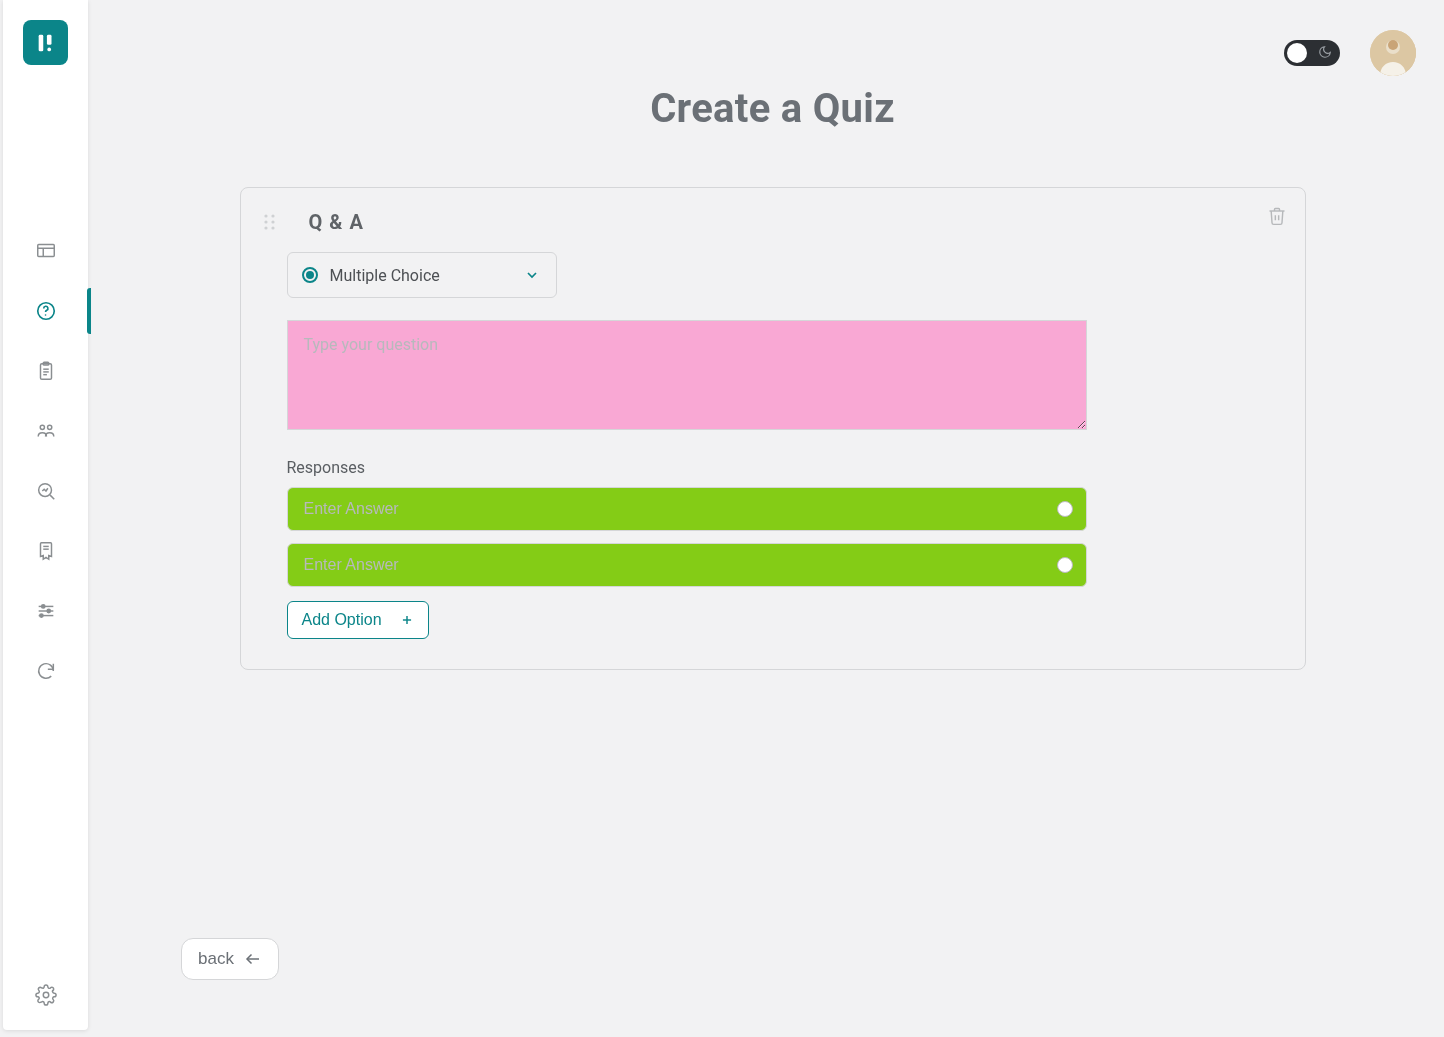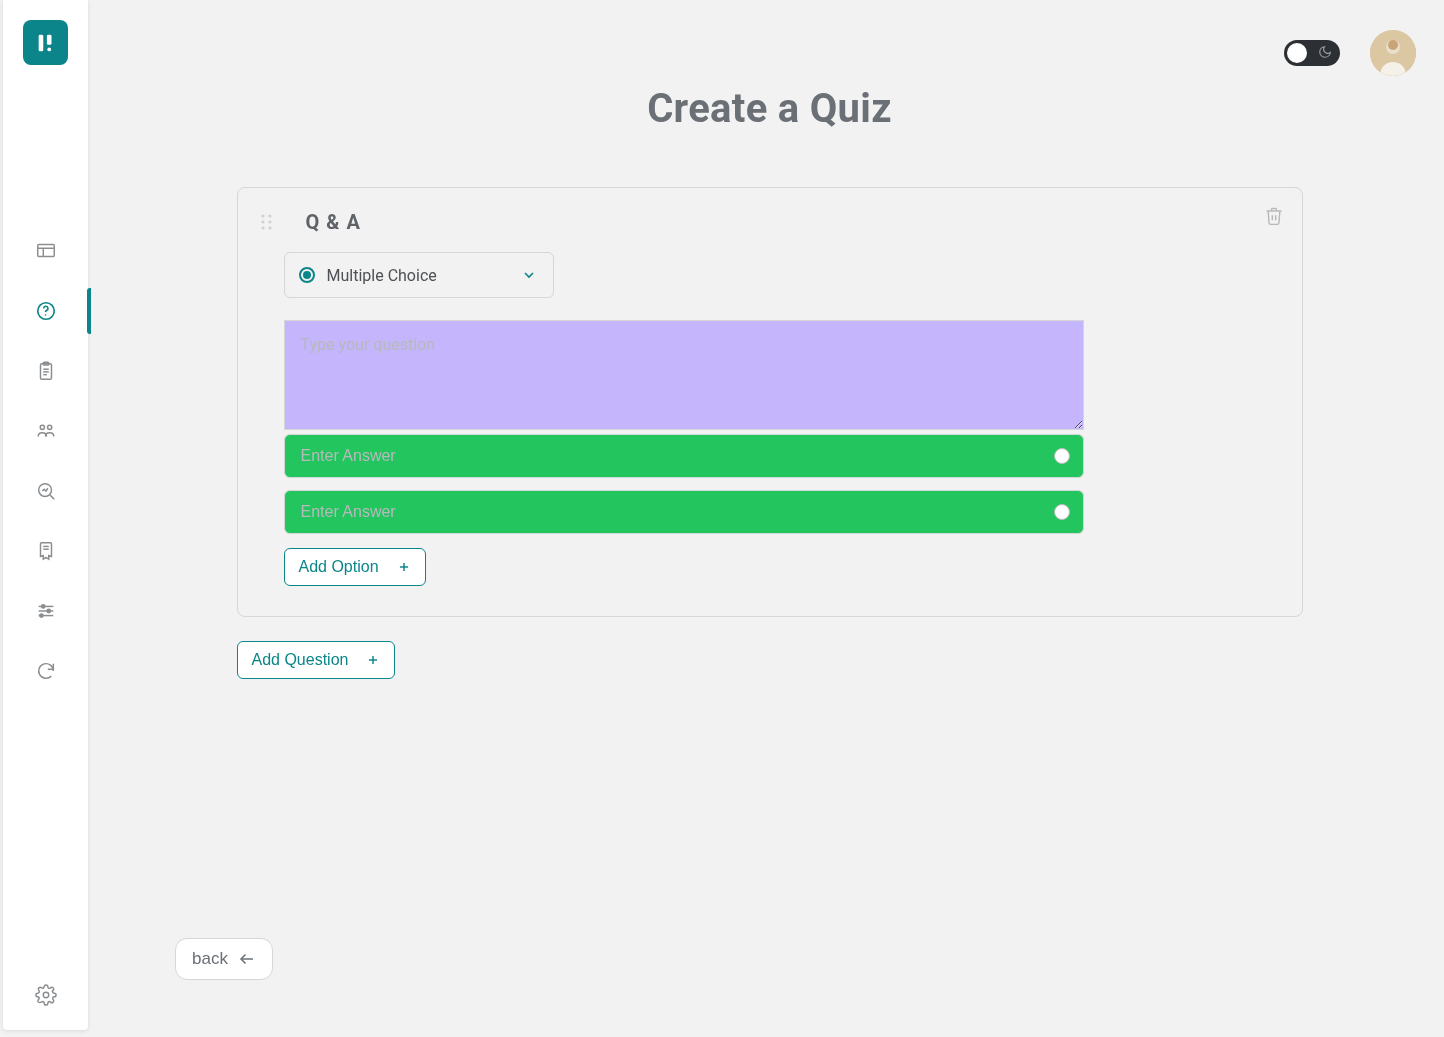--- a/index.html
+++ b/index.html
@@ -98,21 +98,21 @@
     width:46px;height:46px;border-radius:50%;
     overflow:hidden;
     display:flex;align-items:center;justify-content:center;
     background:linear-gradient(135deg,#e8d5b5 0%, #d3b88c 100%);
   }
   .avatar svg{width:46px;height:46px;}
 
   
   .main{
     position:absolute;
-    left:95px; right:0; top:0;
+    left:101px; right:0; top:0;
     padding: 85px 80px 0 80px;
     min-height:1030px;
   }
   h1.page-title{
     text-align:center;
     font-size:40px;
     font-weight:700;
     color:#6b7076;
     margin:0 0 55px 0;
     letter-spacing:0.3px;
@@ -171,21 +171,21 @@
   }
   textarea.q-input{
     width:100%;
     height:110px;
     resize:vertical;
     border:1px solid var(--grey-300);
     border-radius:0;
     padding:14px 16px;
     font-size:16px;
     color:#4d5054;
-    background:#c4b5fd;
+    background:#f9a8d4;
     outline:none;
     font-family:inherit;
   }
   textarea.q-input::placeholder{color:#b7b9bc;}
 
   .responses-label{
     margin:24px 0 10px 24px;
     font-size:16px;color:#5a5e62;
   }
   .responses{
@@ -196,21 +196,21 @@
     position:relative;
   }
   input.answer-input{
     width:100%;
     height:44px;
     border:1px solid var(--grey-300);
     border-radius:6px;
     padding:0 50px 0 16px;
     font-size:16px;
     color:#4d5054;
-    background:#22c55e;
+    background:#84cc16;
     outline:none;
   }
   input.answer-input::placeholder{color:#b7b9bc;}
   .answer-radio{
     position:absolute;right:14px;top:50%;transform:translateY(-50%);
     width:16px;height:16px;border-radius:50%;
     border:1.5px solid #b9babc;background:#fff;
     cursor:pointer;
   }
 
@@ -384,20 +384,21 @@
         <svg width="16" height="16" viewBox="0 0 24 24" fill="none" stroke="currentColor" stroke-width="2.5">
             <polyline points="6 9 12 15 18 9"></polyline>
           </svg>
       </span>
     </div>
 
     <div class="question-text">
       <textarea class="q-input" placeholder="Type your question" style=""></textarea>
     </div>
 
+    <div class="responses-label">Responses</div>
 
     <div class="responses">
       <div class="answer-row">
         <input class="answer-input" placeholder="Enter Answer" style="">
         <span class="answer-radio"></span>
       </div>
       <div class="answer-row">
         <input class="answer-input" placeholder="Enter Answer" style="">
         <span class="answer-radio"></span>
       </div>
@@ -409,31 +410,20 @@
         <span>
           <svg width="14" height="14" viewBox="0 0 24 24" fill="none" stroke="currentColor" stroke-width="2.5">
               <line x1="12" y1="5" x2="12" y2="19"></line>
               <line x1="5" y1="12" x2="19" y2="12"></line>
             </svg>
         </span>
       </button>
     </div>
   </section>
 
-  <div class="add-question-wrap">
-    <button class="btn-outline">
-      <span>Add Question</span>
-      <span>
-        <svg width="14" height="14" viewBox="0 0 24 24" fill="none" stroke="currentColor" stroke-width="2.5">
-            <line x1="12" y1="5" x2="12" y2="19"></line>
-            <line x1="5" y1="12" x2="19" y2="12"></line>
-          </svg>
-      </span>
-    </button>
-  </div>
 
   <button class="back-btn">
     <span>back</span>
     <span>
       <svg width="18" height="18" viewBox="0 0 24 24" fill="none" stroke="currentColor" stroke-width="2">
           <line x1="20" y1="12" x2="4" y2="12"></line>
           <polyline points="10 18 4 12 10 6"></polyline>
         </svg>
     </span>
   </button>

